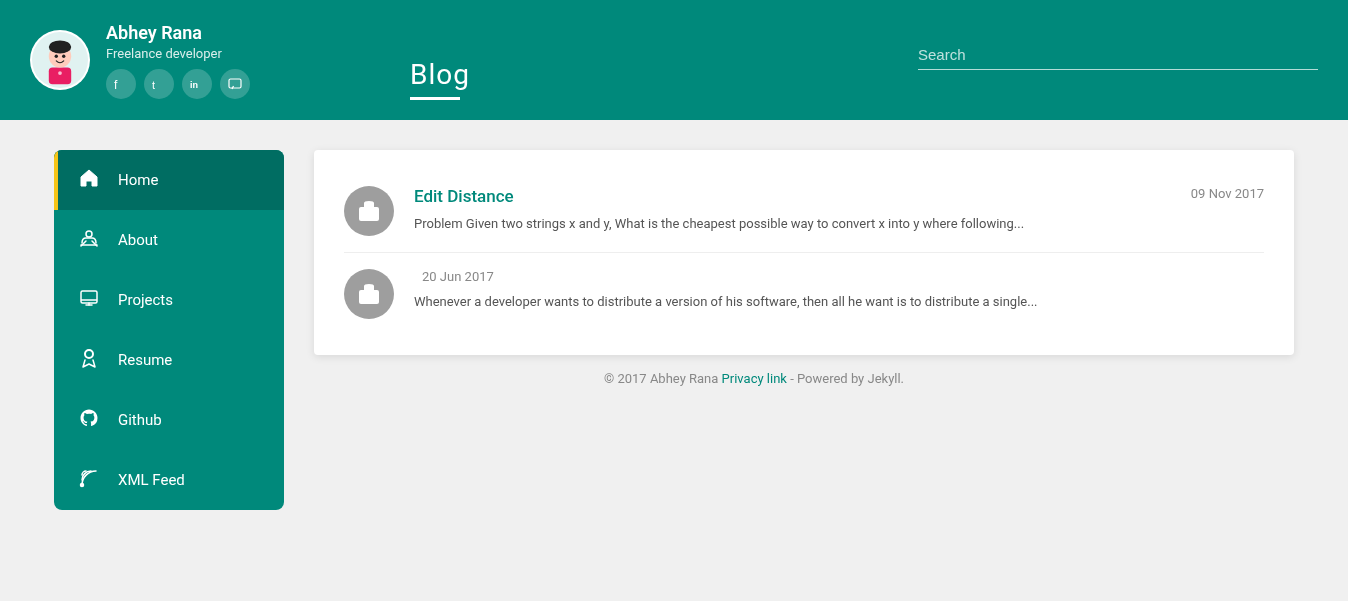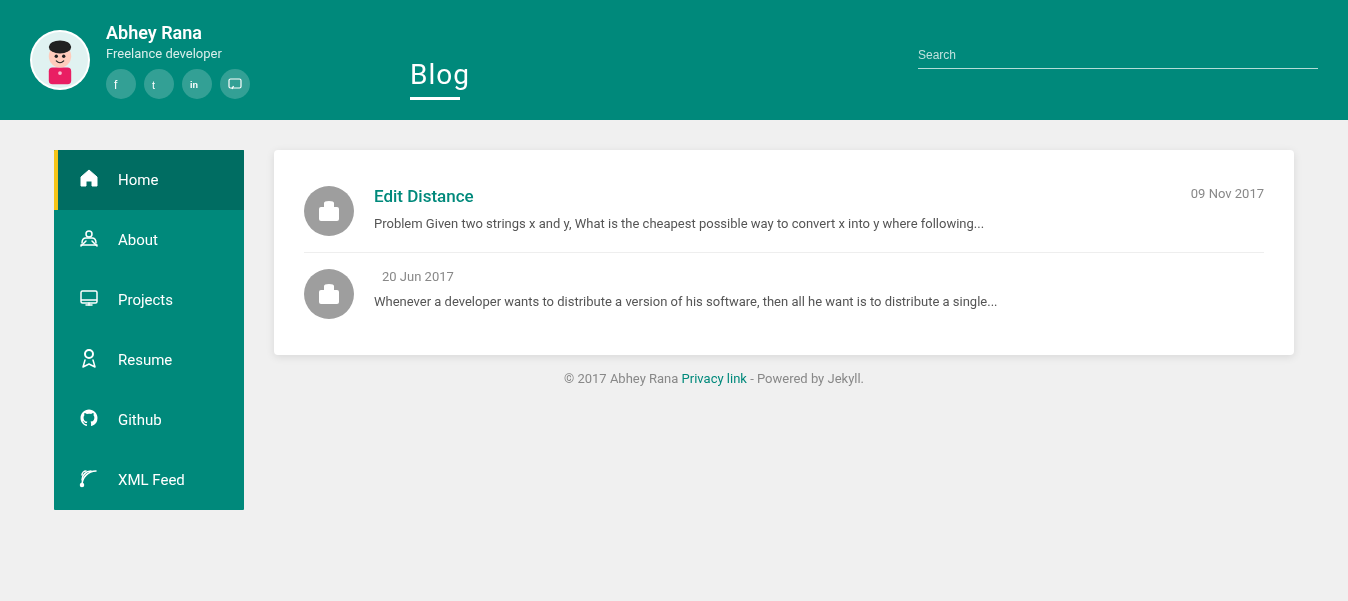--- a/index.html
+++ b/index.html
@@ -87,39 +87,39 @@
       align-items: flex-end;
       padding-bottom: 10px;
     }
     .search-input {
       background: transparent;
       border: none;
       border-bottom: 1px solid rgba(255,255,255,0.7);
       color: #ffffff;
       width: 100%;
       padding: 6px 0;
-      font-size: 12px;
+      font-size: 15px;
       outline: none;
     }
     .search-input::placeholder { color: rgba(255,255,255,0.75); }
 
     
     .content-wrapper {
       display: flex;
       gap: 0;
       padding: 30px;
       max-width: 1300px;
       margin: 0 auto;
     }
 
     
     .sidebar {
-      width: 190px;
+      width: 230px;
       background: #00897b;
-      border-radius: 1px;
+      border-radius: 8px;
       overflow: hidden;
       flex-shrink: 0;
       align-self: flex-start;
     }
     .sidebar-item {
       display: flex;
       align-items: center;
       gap: 18px;
       padding: 18px 24px;
       color: rgba(255,255,255,0.9);

